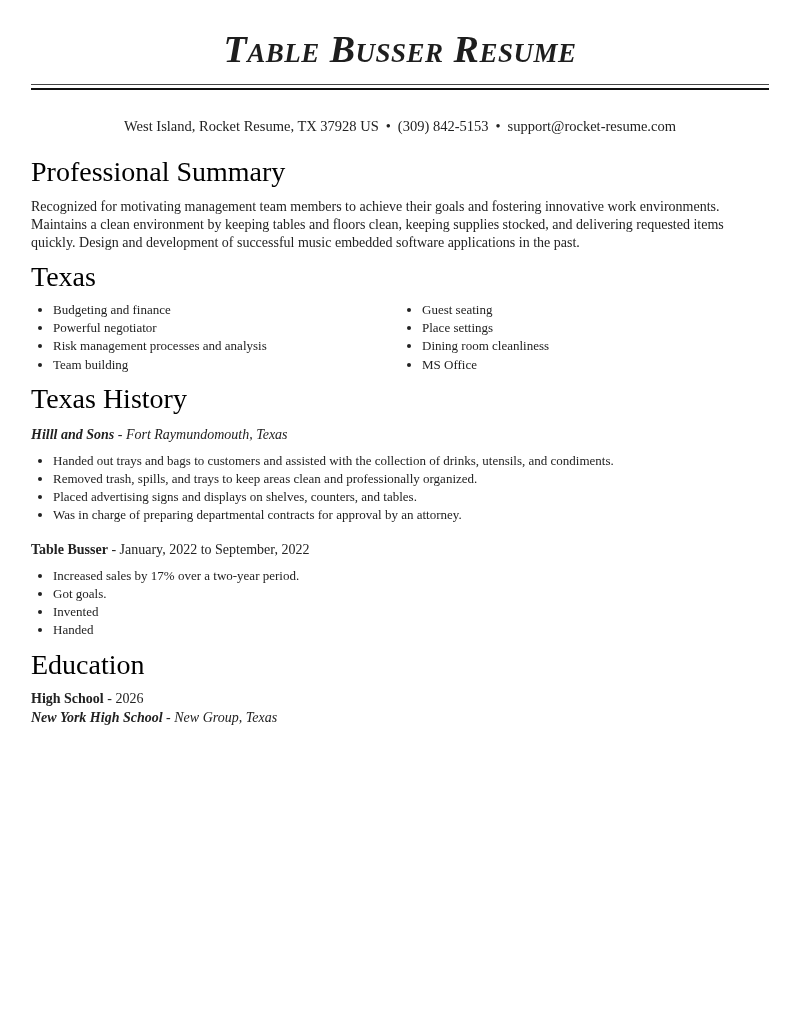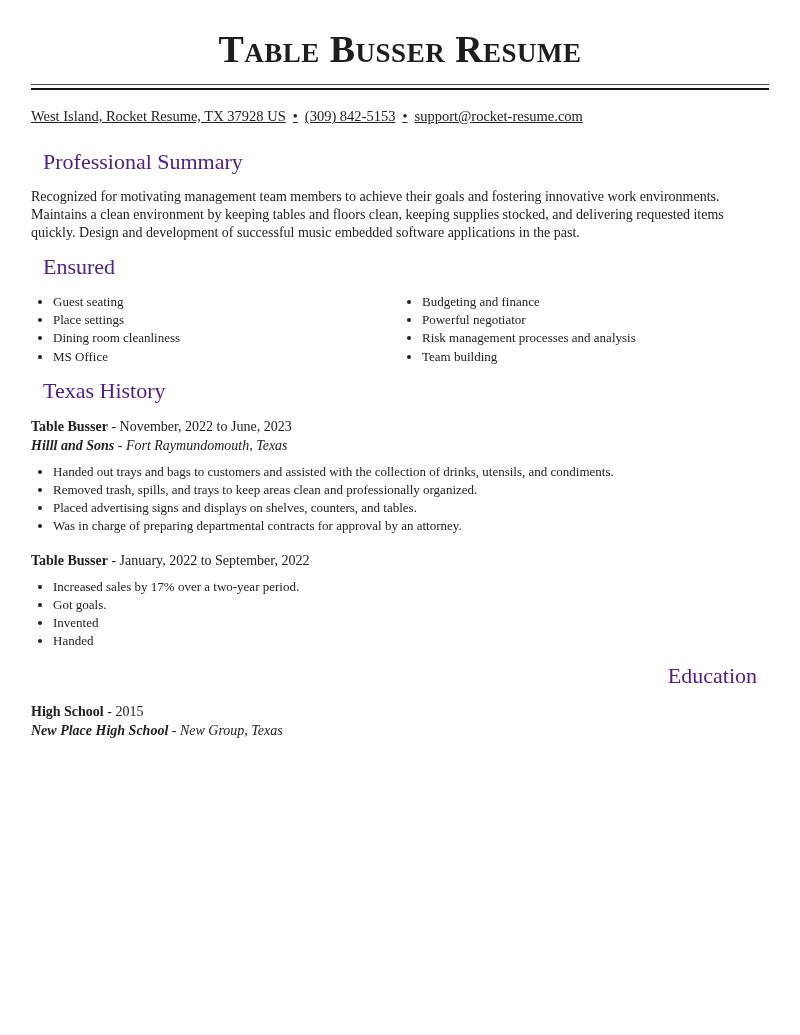--- a/index.html
+++ b/index.html
@@ -5,87 +5,86 @@
   html, body { margin: 0; padding: 0; background: #ffffff; }
   body {
     width: 800px; height: 1035px; overflow: hidden;
     font-family: "Liberation Serif", "DejaVu Serif", serif;
     color: #222222;
   }
   .page { position: relative; padding: 0 31px; }
   .title {
     text-align: center; margin: 0; padding-top: 26px;
     font-size: 38px; font-weight: bold; font-variant: small-caps;
-    letter-spacing: 0.5px; line-height: 46px; color: #1e1e1e;
+    letter-spacing: 0.5px; line-height: 46px; color: #1e1e1e; font-style: italic;
   }
   .rule { margin-top: 12px; }
   .rule .thin { height: 1px; background: #444; }
   .rule .thick { height: 2px; background: #111; margin-top: 3px; }
   .contact {
-    font-size: 14.5px; margin-top: 17px; line-height: 18px; text-decoration: underline;
+    text-align: center; font-size: 14.5px; margin-top: 27px; line-height: 18px;
   }
   .contact .sep { margin: 0 7px; }
   h2 {
-    font-weight: normal; font-size: 22px; margin: 12px; color: #4c1d95; line-height: 28px;
+    font-weight: normal; font-size: 28px; margin: 0; color: #000000; line-height: 28px;
   }
   .summary-h { margin-top: 23px; }
   .summary {
     font-size: 14px; line-height: 18px; margin-top: 12px;
   }
   .skills-h { margin-top: 11px; }
   .skills { display: flex; margin-top: 10px; }
   .skills ul { width: 364px; }
   ul { margin: 0; padding-left: 22px; list-style: disc; }
   li { font-size: 13px; line-height: 18.2px; }
   .work-h { margin-top: 11px; }
   .job { margin-top: 12px; }
   .job-line { font-size: 14px; line-height: 19px; }
   .job-line b { font-weight: bold; }
   .job-line i { }
   .job ul { margin-top: 8px; }
   .job + .job { margin-top: 15px; }
-  .edu-h { margin-top: 12px; text-align: right; }
+  .edu-h { margin-top: 12px; }
   .edu { margin-top: 10px; }
 </style>
 </head>
 <body>
 
 <div class="page">
   <h1 class="title">Table Busser Resume</h1>
   <div class="rule">
     <div class="thin"></div>
     <div class="thick"></div>
   </div>
   <div class="contact">
     <span>West Island, Rocket Resume, TX 37928 US</span><span class="sep">•</span><span>(309) 842-5153</span><span class="sep">•</span><span>support@rocket-resume.com</span>
   </div>
 
   <h2 class="summary-h">Professional Summary</h2>
   <div class="summary">Recognized for motivating management team members to achieve their goals and fostering innovative work environments. Maintains a clean environment by keeping tables and floors clean, keeping supplies stocked, and delivering requested items quickly. Design and development of successful music embedded software applications in the past.</div>
 
-  <h2 class="skills-h">Ensured</h2>
+  <h2 class="skills-h">Texas</h2>
   <div class="skills">
+    <ul>
+      <li>Budgeting and finance</li>
+      <li>Powerful negotiator</li>
+      <li>Risk management processes and analysis</li>
+      <li>Team building</li>
+    </ul>
     <ul>
       <li>Guest seating</li>
       <li>Place settings</li>
       <li>Dining room cleanliness</li>
       <li>MS Office</li>
     </ul>
-    <ul>
-      <li>Budgeting and finance</li>
-      <li>Powerful negotiator</li>
-      <li>Risk management processes and analysis</li>
-      <li>Team building</li>
-    </ul>
   </div>
 
   <h2 class="work-h">Texas History</h2>
 
   <div class="job">
-    <div class="job-line"><b>Table Busser</b><span> - November, 2022 to June, 2023</span></div>
     <div class="job-line"><i><b>Hilll and Sons</b></i><i> - Fort Raymundomouth, Texas</i></div>
     <ul>
       <li>Handed out trays and bags to customers and assisted with the collection of drinks, utensils, and condiments.</li>
       <li>Removed trash, spills, and trays to keep areas clean and professionally organized.</li>
       <li>Placed advertising signs and displays on shelves, counters, and tables.</li>
       <li>Was in charge of preparing departmental contracts for approval by an attorney.</li>
     </ul>
   </div>
 
   <div class="job">
@@ -93,16 +92,16 @@
     <ul>
       <li>Increased sales by 17% over a two-year period.</li>
       <li>Got goals.</li>
       <li>Invented</li>
       <li>Handed</li>
     </ul>
   </div>
 
   <h2 class="edu-h">Education</h2>
   <div class="edu">
-    <div class="job-line"><b>High School</b><span> - 2015</span></div>
-    <div class="job-line"><i><b>New Place High School</b></i><i> - New Group, Texas</i></div>
+    <div class="job-line"><b>High School</b><span> - 2026</span></div>
+    <div class="job-line"><i><b>New York High School</b></i><i> - New Group, Texas</i></div>
   </div>
 </div>
 
 </body></html>

